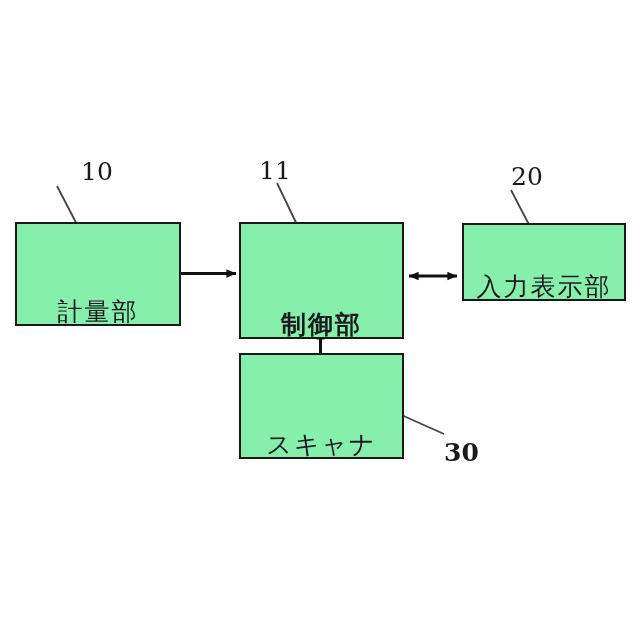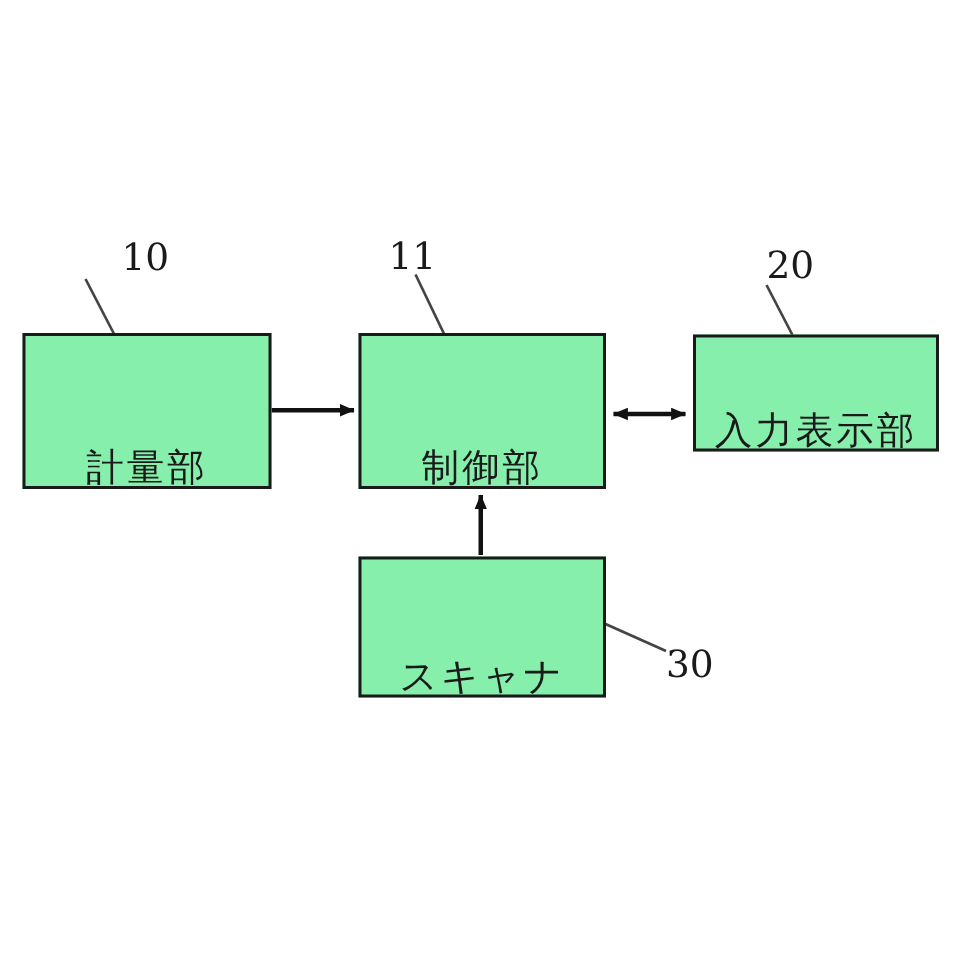--- a/index.html
+++ b/index.html
@@ -44,28 +44,28 @@
   .ref-num {
     position: absolute;
     font-family: "DejaVu Serif", "Liberation Serif", serif;
     font-size: 25px;
     line-height: 1;
     color: #1a1a1a;
     white-space: nowrap;
     user-select: none;
   }
   #box-measuring { left: 15px;  top: 222px; width: 166px; height: 104px; }
-  #box-control   { left: 239px; top: 222px; width: 165px; height: 104px; }
+  #box-control   { left: 239px; top: 222px; width: 165px; height: 117px; font-weight: bold; }
   #box-display   { left: 462px; top: 223px; width: 164px; height: 78px; }
-  #box-scanner   { left: 239px; top: 371px; width: 165px; height: 94px; }
+  #box-scanner   { left: 239px; top: 353px; width: 165px; height: 106px; }
 
   #ref-10 { left: 41px;  top: 159px; margin-left: 40px; }
   #ref-12 { left: 259px; top: 158px; }
   #ref-20 { left: 491px; top: 164px; margin-left: 20px; }
-  #ref-30 { left: 444px; top: 430px; }
+  #ref-30 { left: 444px; top: 440px; font-weight: bold; }
 </style>
 </head>
 <body>
 
 <div id="canvas">
 
   <svg class="diagram-svg" viewBox="0 0 640 640">
     <defs>
       <marker id="arrow-end" markerWidth="11" markerHeight="11" refX="9.6" refY="4.2" orient="auto" markerUnits="userSpaceOnUse">
         <path d="M0,0 L10,4.2 L0,8.4 z" fill="#111111"></path>

